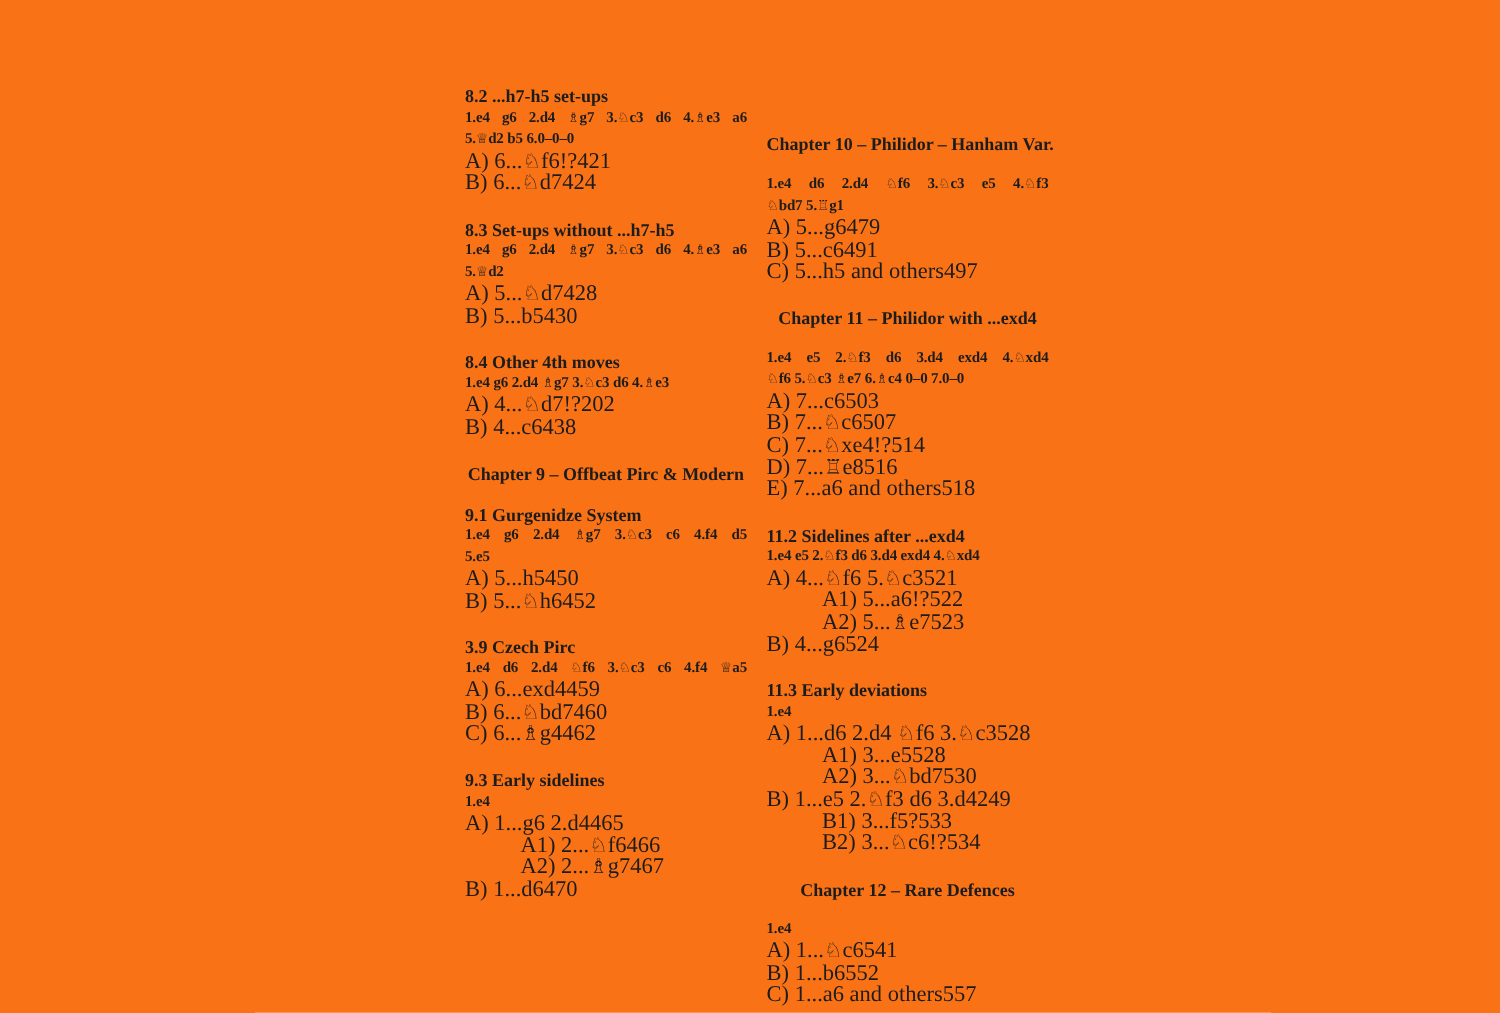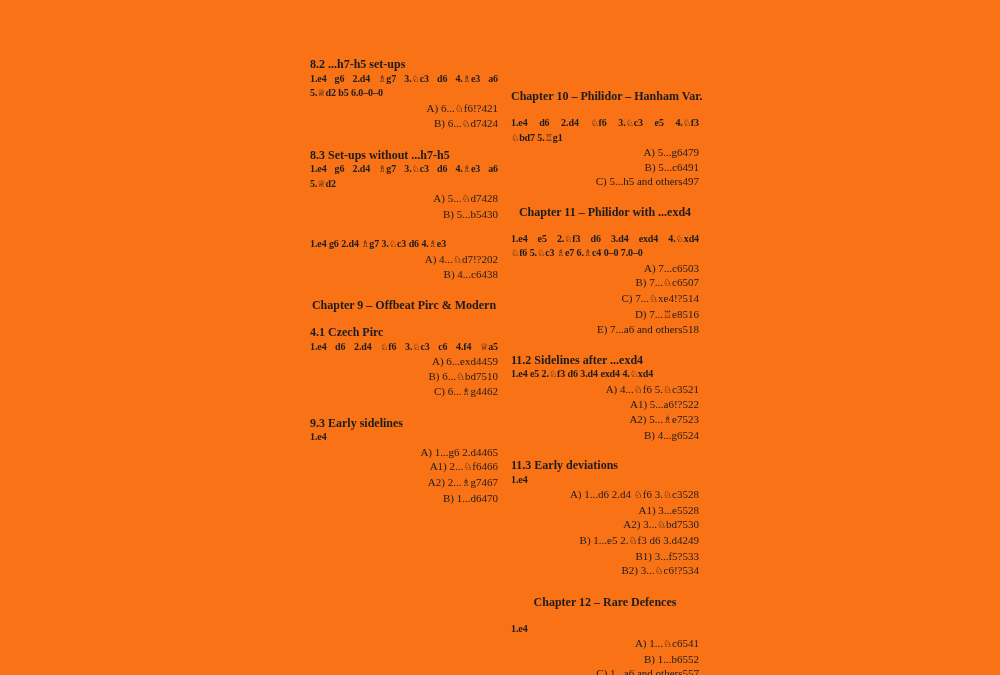--- a/index.html
+++ b/index.html
@@ -46,23 +46,23 @@
     font-size: 10px;
     line-height: 14.5px;
     letter-spacing: -0.1px;
   }
   .moves-line.just {
     text-align: justify;
     text-align-last: justify;
   }
   .row {
     display: flex;
-    justify-content: flex-end;
+    justify-content: flex-start;
     align-items: baseline;
-    font-size: 11px;
+    font-size: 15px;
     line-height: 14.6px;
   }
   .lbl { white-space: nowrap; }
   .lbl.ind1 { padding-left: 37px; }
   .pg { white-space: nowrap; }
 
   .fig {
     font-family: "DejaVu Sans", sans-serif;
     font-size: 0.92em;
   }
@@ -92,41 +92,55 @@
         <div class="row">
           <span class="lbl">A) 5...<span class="fig">♘</span>d7</span>
           <span class="pg">428</span>
         </div>
         <div class="row">
           <span class="lbl">B) 5...b5</span>
           <span class="pg">430</span>
         </div>
       </div>
       <div class="section">
+        <div class="sec-title">8.4 Other 4th moves</div>
         <div class="moves-line">1.e4 g6 2.d4 <span class="fig">♗</span>g7 3.<span class="fig">♘</span>c3 d6 4.<span class="fig">♗</span>e3</div>
         <div class="row">
           <span class="lbl">A) 4...<span class="fig">♘</span>d7!?</span>
           <span class="pg">202</span>
         </div>
         <div class="row">
           <span class="lbl">B) 4...c6</span>
           <span class="pg">438</span>
         </div>
       </div>
       <div class="chapter">Chapter 9 – Offbeat Pirc &amp; Modern</div>
       <div class="section">
-        <div class="sec-title">4.1 Czech Pirc</div>
+        <div class="sec-title">9.1 Gurgenidze System</div>
+        <div class="moves-line just">1.e4 g6 2.d4 <span class="fig">♗</span>g7 3.<span class="fig">♘</span>c3 c6 4.f4 d5</div>
+        <div class="moves-line">5.e5</div>
+        <div class="row">
+          <span class="lbl">A) 5...h5</span>
+          <span class="pg">450</span>
+        </div>
+        <div class="row">
+          <span class="lbl">B) 5...<span class="fig">♘</span>h6</span>
+          <span class="pg">452</span>
+        </div>
+      </div>
+      <div class="section">
+        <div class="sec-title">3.9 Czech Pirc</div>
         <div class="moves-line just">1.e4 d6 2.d4 <span class="fig">♘</span>f6 3.<span class="fig">♘</span>c3 c6 4.f4 <span class="fig">♕</span>a5</div>
         <div class="row">
           <span class="lbl">A) 6...exd4</span>
           <span class="pg">459</span>
         </div>
         <div class="row">
           <span class="lbl">B) 6...<span class="fig">♘</span>bd7</span>
-          <span class="pg">510</span>
+          <span class="pg">460</span>
         </div>
         <div class="row">
           <span class="lbl">C) 6...<span class="fig">♗</span>g4</span>
           <span class="pg">462</span>
         </div>
       </div>
       <div class="section">
         <div class="sec-title">9.3 Early sidelines</div>
         <div class="moves-line">1.e4</div>
         <div class="row">

